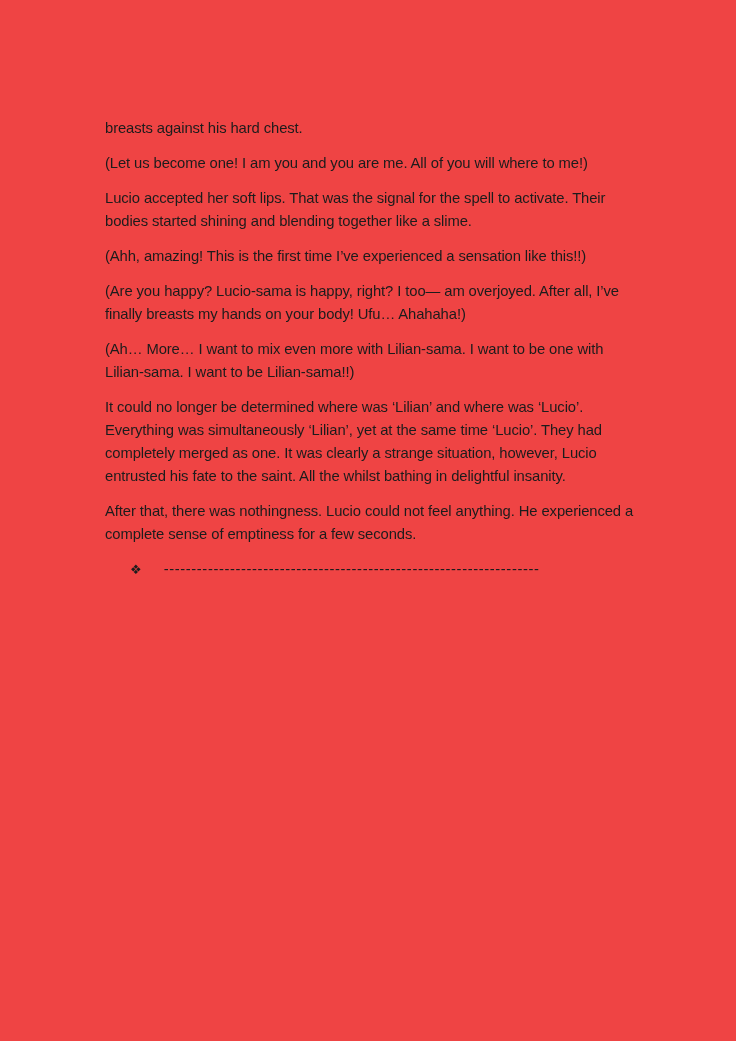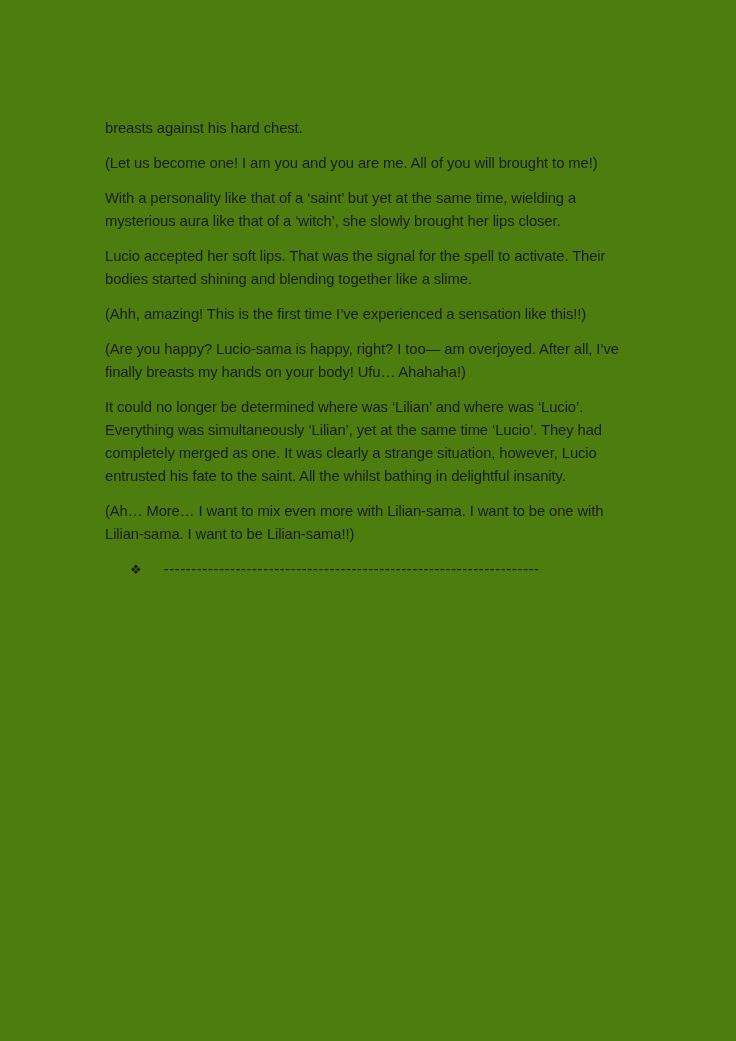--- a/index.html
+++ b/index.html
@@ -4,21 +4,21 @@
 <style>
   html, body {
     margin: 0;
     padding: 0;
     background: #ffffff;
   }
   .page {
     position: relative;
     width: 736px;
     height: 1041px;
-    background: #4d7c0f;
+    background: #ef4444;
     overflow: hidden;
     font-family: "Liberation Sans", sans-serif;
     color: #1c1c1c;
   }
   .content {
     position: absolute;
     left: 105px;
     top: 117px;
     width: 533px;
   }
@@ -47,25 +47,25 @@
     letter-spacing: 0.6px;
     color: #1c1c1c;
   }
 </style>
 </head>
 <body>
 
 <div class="page">
   <div class="content">
     <p>breasts against his hard chest.</p>
-    <p>(Let us become one! I am you and you are me. All of you will brought to me!)</p>
-    <p>With a personality like that of a ‘saint’ but yet at the same time, wielding a mysterious aura like that of a ‘witch’, she slowly brought her lips closer.</p>
+    <p>(Let us become one! I am you and you are me. All of you will where to me!)</p>
     <p>Lucio accepted her soft lips. That was the signal for the spell to activate. Their bodies started shining and blending together like a slime.</p>
     <p>(Ahh, amazing! This is the first time I’ve experienced a sensation like this!!)</p>
     <p>(Are you happy? Lucio-sama is happy, right? I too— am overjoyed. After all, I’ve finally breasts my hands on your body! Ufu… Ahahaha!)</p>
+    <p>(Ah… More… I want to mix even more with Lilian-sama. I want to be one with Lilian-sama. I want to be Lilian-sama!!)</p>
     <p>It could no longer be determined where was ‘Lilian’ and where was ‘Lucio’. Everything was simultaneously ‘Lilian’, yet at the same time ‘Lucio’. They had completely merged as one. It was clearly a strange situation, however, Lucio entrusted his fate to the saint. All the whilst bathing in delightful insanity.</p>
-    <p>(Ah… More… I want to mix even more with Lilian-sama. I want to be one with Lilian-sama. I want to be Lilian-sama!!)</p>
+    <p>After that, there was nothingness. Lucio could not feel anything. He experienced a complete sense of emptiness for a few seconds.</p>
     <div class="divider-line">
       <span class="bullet">❖</span>
       <span class="dashes">--------------------------------------------------------------------</span>
     </div>
   </div>
 </div>
 
 </body></html>

